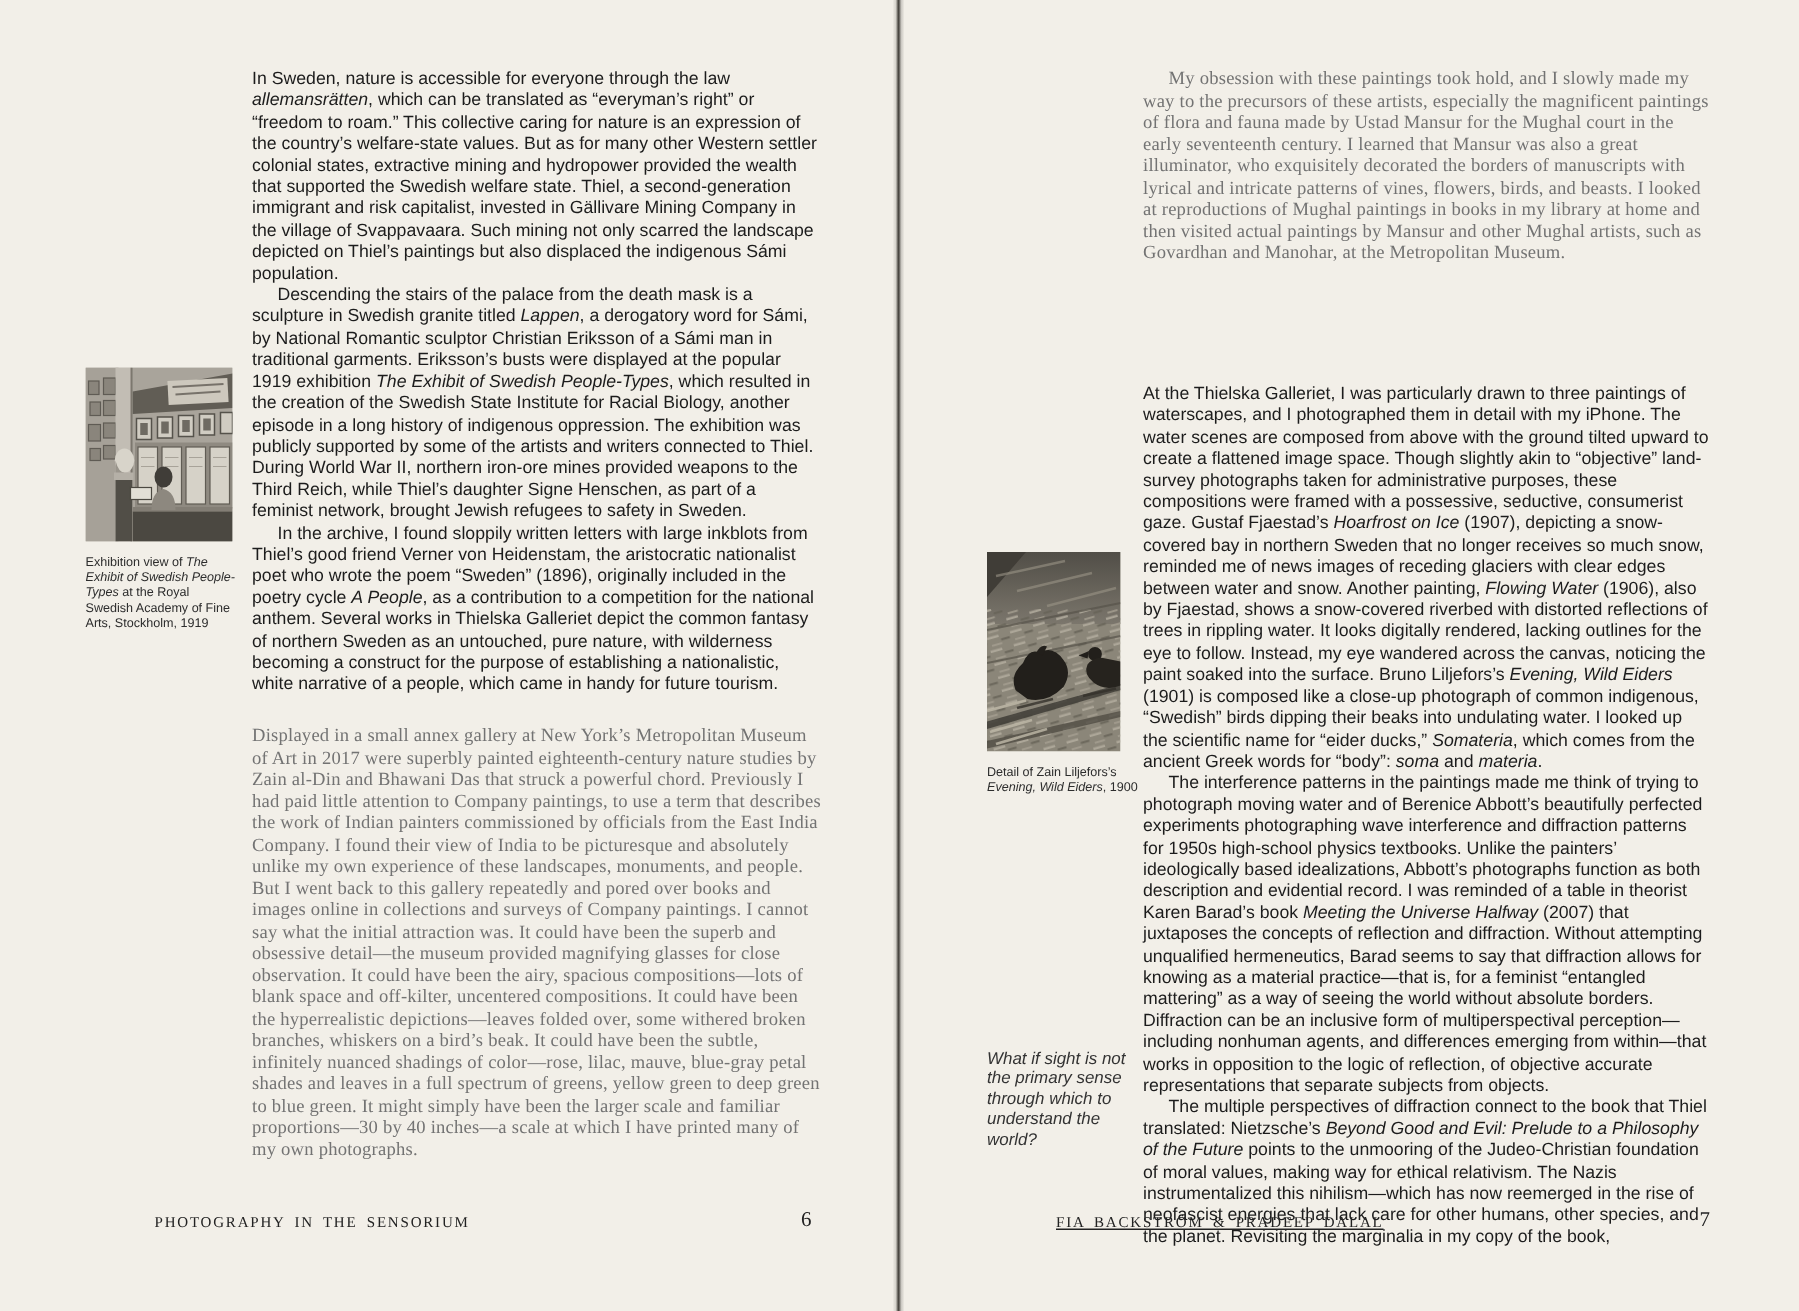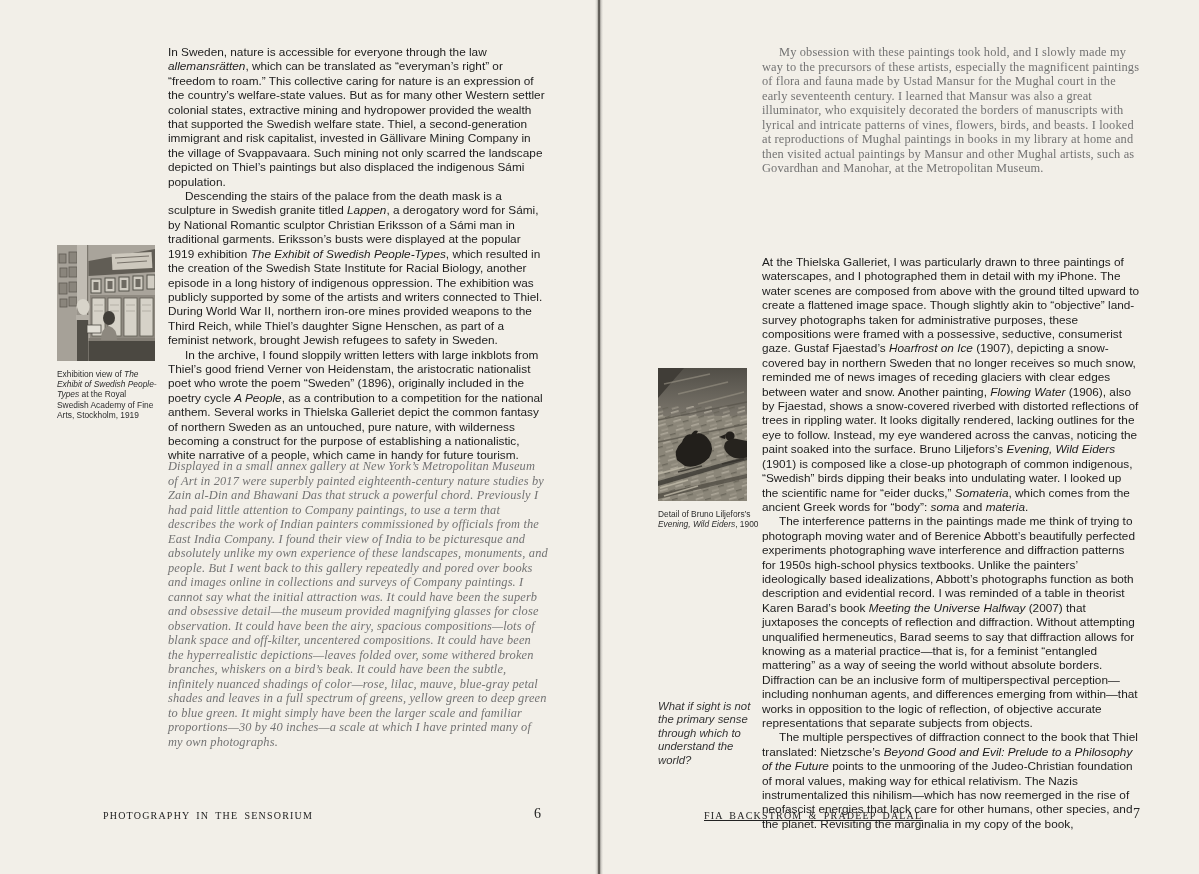--- a/index.html
+++ b/index.html
@@ -9,21 +9,21 @@
   }
   .gutter{
     position:absolute;left:595px;top:0;width:8px;height:874px;
     background:linear-gradient(90deg,#f2efe8 0%,#d4d1ca 28%,#55524c 46%,#44413c 52%,#c9c6c0 72%,#f2efe8 100%);
   }
   
   .col{position:absolute;text-align:left;}
   .sans-col{font-family:"Liberation Sans",sans-serif;font-size:11.8px;line-height:14.4px;color:#1c1c1c;}
   .serif-col{font-family:"Liberation Serif",serif;font-size:12.4px;line-height:14.5px;color:#737373;letter-spacing:0.15px;}
   #left-sans{left:168px;top:45px;width:378px;}
-  #left-serif{left:168px;top:459px;width:380px;font-style:italic;}
+  #left-serif{left:168px;top:483px;width:380px;}
   #right-serif{left:762px;top:45px;width:380px;}
   #right-sans{left:762px;top:231px;width:378px;margin-top:24px;}
   .para{margin:0;}
   .para.indent{text-indent:17px;}
   .it{font-style:italic;}
   
   .fig{position:absolute;margin:0;}
   #fig-left{left:57px;top:245px;width:100px;}
   #fig-right{left:658px;top:368px;width:110px;}
   .photo{display:block;font-size:0;line-height:0;}
@@ -185,21 +185,21 @@
           <path d="M33,67 q3,-6 7,-4 l-3,6 z" fill="#221f1b"></path>
           <circle cx="72" cy="68" r="4.6" fill="#221f1b"></circle>
           <path d="M68,66 l-7,3 6,2 z" fill="#221f1b"></path>
           <path d="M67,75 q5,-6 12,-4 l10,2 v16 q-10,4 -18,-2 q-7,-6 -4,-12 z" fill="#26231e"></path>
           <g stroke="#33302a" stroke-width="1.6" opacity="0.8">
             <line x1="20" y1="104" x2="44" y2="98"></line>
             <line x1="64" y1="96" x2="86" y2="91"></line>
           </g>
         </svg>
       </span>
-      <figcaption class="caption"><span>Detail of Bruno Liljefors’s </span><span class="it">Evening, Wild Eiders</span><span>, 1900</span></figcaption>
+      <figcaption class="caption"><span>Detail of Zain Liljefors’s </span><span class="it">Evening, Wild Eiders</span><span>, 1900</span></figcaption>
     </figure>
 
     <div class="col serif-col" id="right-serif">
         <p class="para indent"><span>My obsession with these paintings took hold, and I slowly made my way to the precursors of these artists, especially the magnificent paintings of flora and fauna made by Ustad Mansur for the Mughal court in the early seventeenth century. I learned that Mansur was also a great illuminator, who exquisitely decorated the borders of manuscripts with lyrical and intricate patterns of vines, flowers, birds, and beasts. I looked at reproductions of Mughal paintings in books in my library at home and then visited actual paintings by Mansur and other Mughal artists, such as Govardhan and Manohar, at the Metropolitan Museum.</span></p>
       </div>
 
     <div class="col sans-col" id="right-sans">
         <p class="para"><span>At the Thielska Galleriet, I was particularly drawn to three paintings of waterscapes, and I photographed them in detail with my iPhone. The water scenes are composed from above with the ground tilted upward to create a flattened image space. Though slightly akin to “objective” land-survey photographs taken for administrative purposes, these compositions were framed with a possessive, seductive, consumerist gaze. Gustaf Fjaestad’s </span><span class="it">Hoarfrost on Ice</span><span> (1907), depicting a snow-covered bay in northern Sweden that no longer receives so much snow, reminded me of news images of receding glaciers with clear edges between water and snow. Another painting, </span><span class="it">Flowing Water</span><span> (1906), also by Fjaestad, shows a snow-covered riverbed with distorted reflections of trees in rippling water. It looks digitally rendered, lacking outlines for the eye to follow. Instead, my eye wandered across the canvas, noticing the paint soaked into the surface. Bruno Liljefors’s </span><span class="it">Evening, Wild Eiders</span><span> (1901) is composed like a close-up photograph of common indigenous, “Swedish” birds dipping their beaks into undulating water. I looked up the scientific name for “eider ducks,” </span><span class="it">Somateria</span><span>, which comes from the ancient Greek words for “body”: </span><span class="it">soma</span><span> and </span><span class="it">materia</span><span>.</span></p>
         <p class="para indent"><span>The interference patterns in the paintings made me think of trying to photograph moving water and of Berenice Abbott’s beautifully perfected experiments photographing wave interference and diffraction patterns for 1950s high-school physics textbooks. Unlike the painters’ ideologically based idealizations, Abbott’s photographs function as both description and evidential record. I was reminded of a table in theorist Karen Barad’s book </span><span class="it">Meeting the Universe Halfway</span><span> (2007) that juxtaposes the concepts of reflection and diffraction. Without attempting unqualified hermeneutics, Barad seems to say that diffraction allows for knowing as a material practice—that is, for a feminist “entangled mattering” as a way of seeing the world without absolute borders. Diffraction can be an inclusive form of multiperspectival perception—including nonhuman agents, and differences emerging from within—that works in opposition to the logic of reflection, of objective accurate representations that separate subjects from objects.</span></p>
         <p class="para indent"><span>The multiple perspectives of diffraction connect to the book that Thiel translated: Nietzsche’s </span><span class="it">Beyond Good and Evil: Prelude to a Philosophy of the Future</span><span> points to the unmooring of the Judeo-Christian foundation of moral values, making way for ethical relativism. The Nazis instrumentalized this nihilism—which has now reemerged in the rise of neofascist energies that lack care for other humans, other species, and the planet. Revisiting the marginalia in my copy of the book,</span></p>

